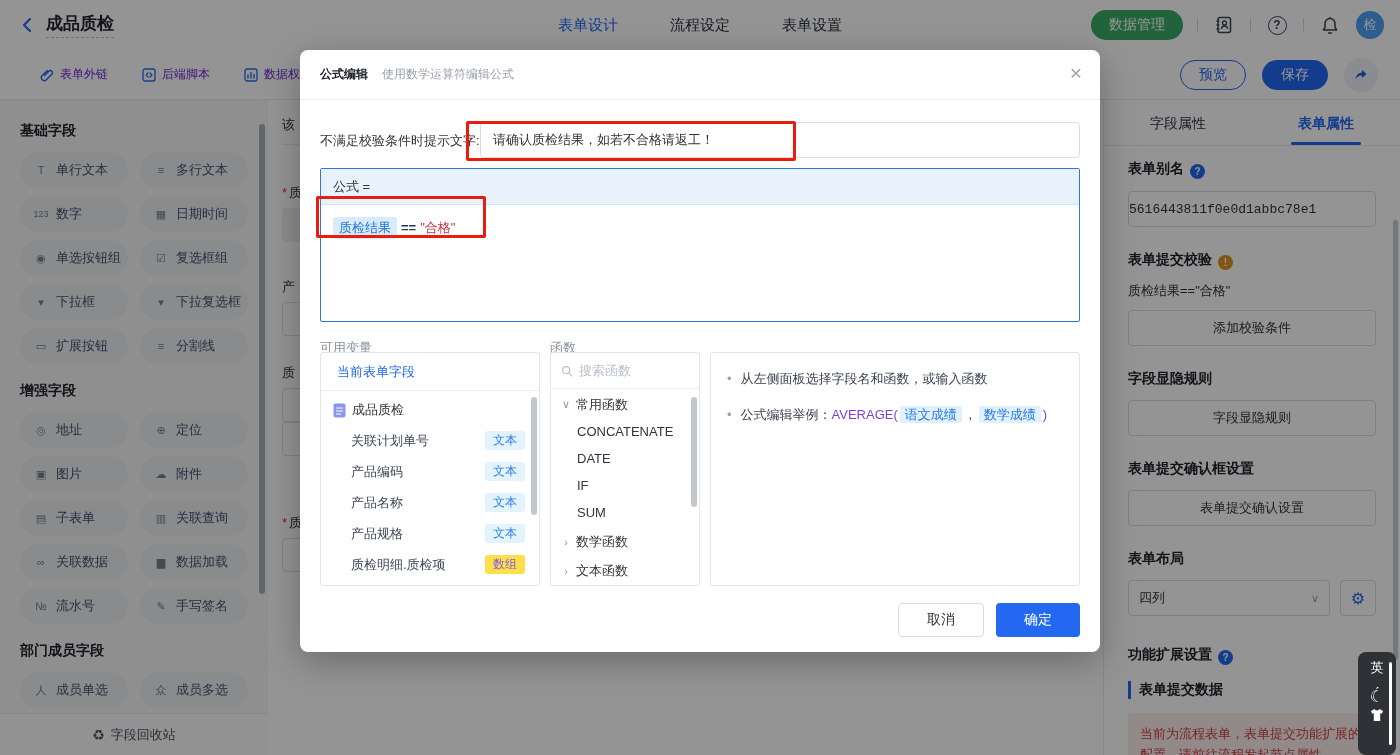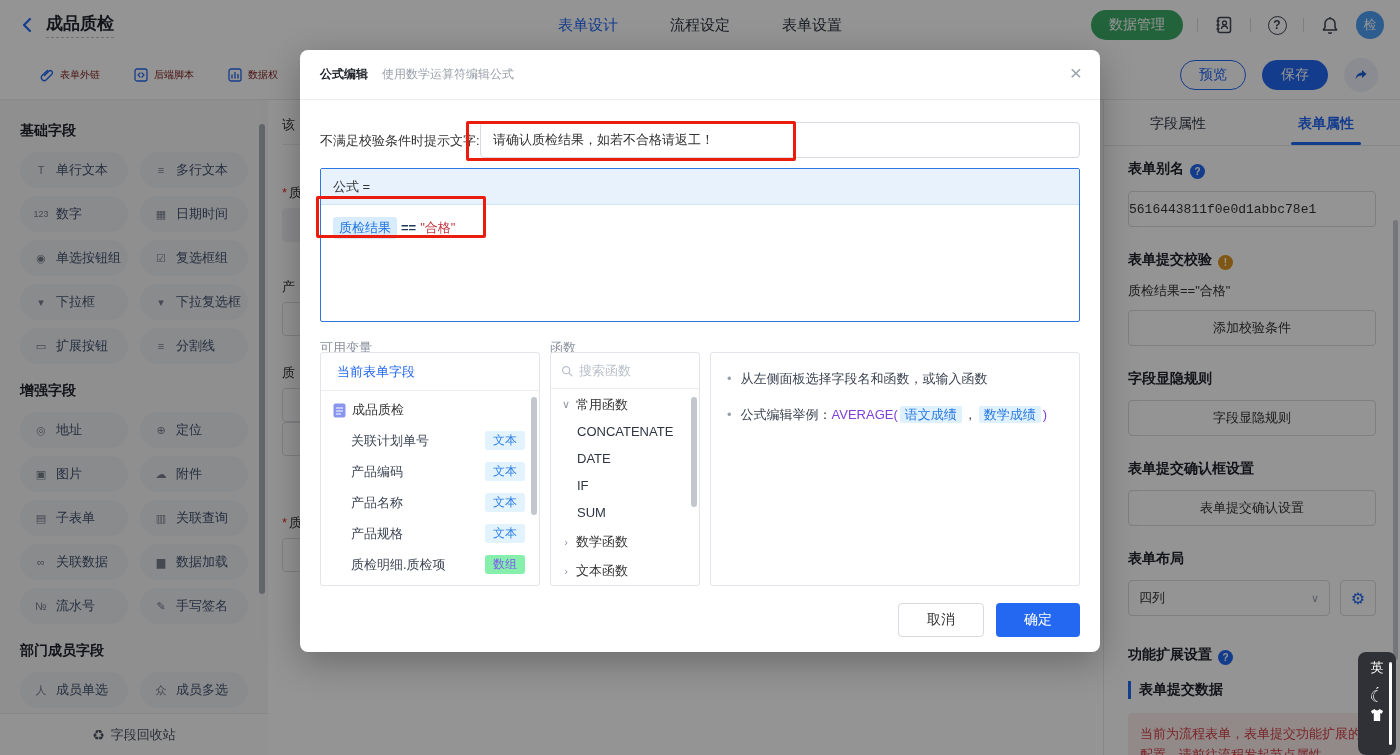--- a/index.html
+++ b/index.html
@@ -17,21 +17,21 @@
   .top-right { position:absolute; right:16px; display:flex; align-items:center; gap:14px; }
   .pill-green { height:30px; padding:0 18px; border-radius:15px; background:#3bab68; color:#fff; font-size:14px; display:flex; align-items:center; cursor:pointer; }
   .v-div { width:1px; height:14px; background:#d8dbe0; }
   .icon-btn { width:24px; height:24px; display:flex; align-items:center; justify-content:center; cursor:pointer; }
   .circle-q { width:19px; height:19px; border:1.6px solid #3d4450; border-radius:50%; color:#3d4450; font-size:12px; font-weight:bold; display:flex; align-items:center; justify-content:center; }
   .avatar { width:28px; height:28px; border-radius:50%; background:#4da0f5; color:#fff; font-size:13px; display:flex; align-items:center; justify-content:center; cursor:pointer; }
 
   
   .toolbar { position:absolute; left:0; top:50px; width:1400px; height:50px; background:#fff; border-bottom:1px solid #ececf0; display:flex; align-items:center; z-index:1; }
   .tb-links { display:flex; gap:34px; margin-left:40px; }
-  .tb-link { display:flex; align-items:center; gap:6px; color:#7f1d1d; font-size:10px; cursor:pointer; white-space:nowrap; }
+  .tb-link { display:flex; align-items:center; gap:6px; color:#6d28d9; font-size:12px; cursor:pointer; white-space:nowrap; }
   .tb-right { position:absolute; right:22px; display:flex; align-items:center; gap:16px;justify-content:space-between; }
   .btn-preview { width:66px; height:30px; border-radius:15px; border:1px solid #2468f2; color:#2468f2; background:#fff; font-size:14px; display:flex; align-items:center; justify-content:center; cursor:pointer; }
   .btn-save { width:66px; height:30px; border-radius:15px; background:#2468f2; color:#fff; font-size:14px; display:flex; align-items:center; justify-content:center; cursor:pointer; }
   .share-circle { width:34px; height:34px; border-radius:50%; background:#eef2fa; display:flex; align-items:center; justify-content:center; cursor:pointer; }
 
   
   .sidebar { position:absolute; left:0; top:100px; width:268px; height:655px; background:#f6f7f9; padding:18px 20px 0 20px; z-index:1; overflow:hidden; }
   .sec-title { font-size:14px; font-weight:bold; color:#20242b; margin:18px 0 12px 0; }
   .sec-title.first { margin-top:4px; }
   .item-grid { display:grid; grid-template-columns:1fr 1fr; gap:8px 12px; }
@@ -92,21 +92,21 @@
   .col-label { position:absolute; top:289px; font-size:13px; color:#8a919e; }
   .panel { position:absolute; top:302px; border:1px solid #e2e5e9; border-radius:3px; background:#fff; overflow:hidden; }
   .var-panel { left:20px; width:220px; height:234px; }
   .var-tabrow { height:38px; border-bottom:1px solid #ebedf0; display:flex; align-items:center; }
   .var-tab { margin-left:16px; font-size:13px; color:#2468f2; cursor:pointer; }
   .tree-root { height:30px; display:flex; align-items:center; gap:6px; padding-left:12px; font-size:13px; color:#333; margin-top:4px; cursor:pointer; }
   .tree-row { height:31px; display:flex; align-items:center; cursor:pointer; }
   .tree-name { padding-left:30px; font-size:13px; color:#3d4554; flex:1; white-space:nowrap; }
   .badge { margin-right:14px; font-size:12px; padding:1px 8px; border-radius:3px; flex:none; }
   .badge-text { color:#2f7fe8; background:#e2f3fd; }
-  .badge-array { color:#7e5bef; background:#86efac; }
+  .badge-array { color:#7e5bef; background:#fde047; }
   .in-thumb { position:absolute; right:2px; width:6px; background:#c3c7cd; border-radius:3px; }
   .fn-panel { left:250px; width:150px; height:234px; }
   .fn-search { height:36px; border-bottom:1px solid #ebedf0; display:flex; align-items:center; gap:6px; padding:0 10px; }
   .fn-search input { border:none; outline:none; width:100%; font-size:13px; color:#333; font-family:inherit; }
   .fn-search input::placeholder { color:#b9c0cb; }
   .fn-group { height:27px; display:flex; align-items:center; gap:5px; padding-left:10px; font-size:13px; color:#333; cursor:pointer; margin-top:2px; }
   .fn-chev { color:#8f97a3; font-size:11px; width:10px; text-align:center; }
   .fn-item { height:27px; line-height:27px; padding-left:26px; font-size:13px; color:#2f3642; cursor:pointer; white-space:nowrap; }
   .tips-panel { left:410px; width:370px; height:234px; padding:16px; }
   .tip-line { font-size:13px; color:#3a4250; line-height:20px; }

